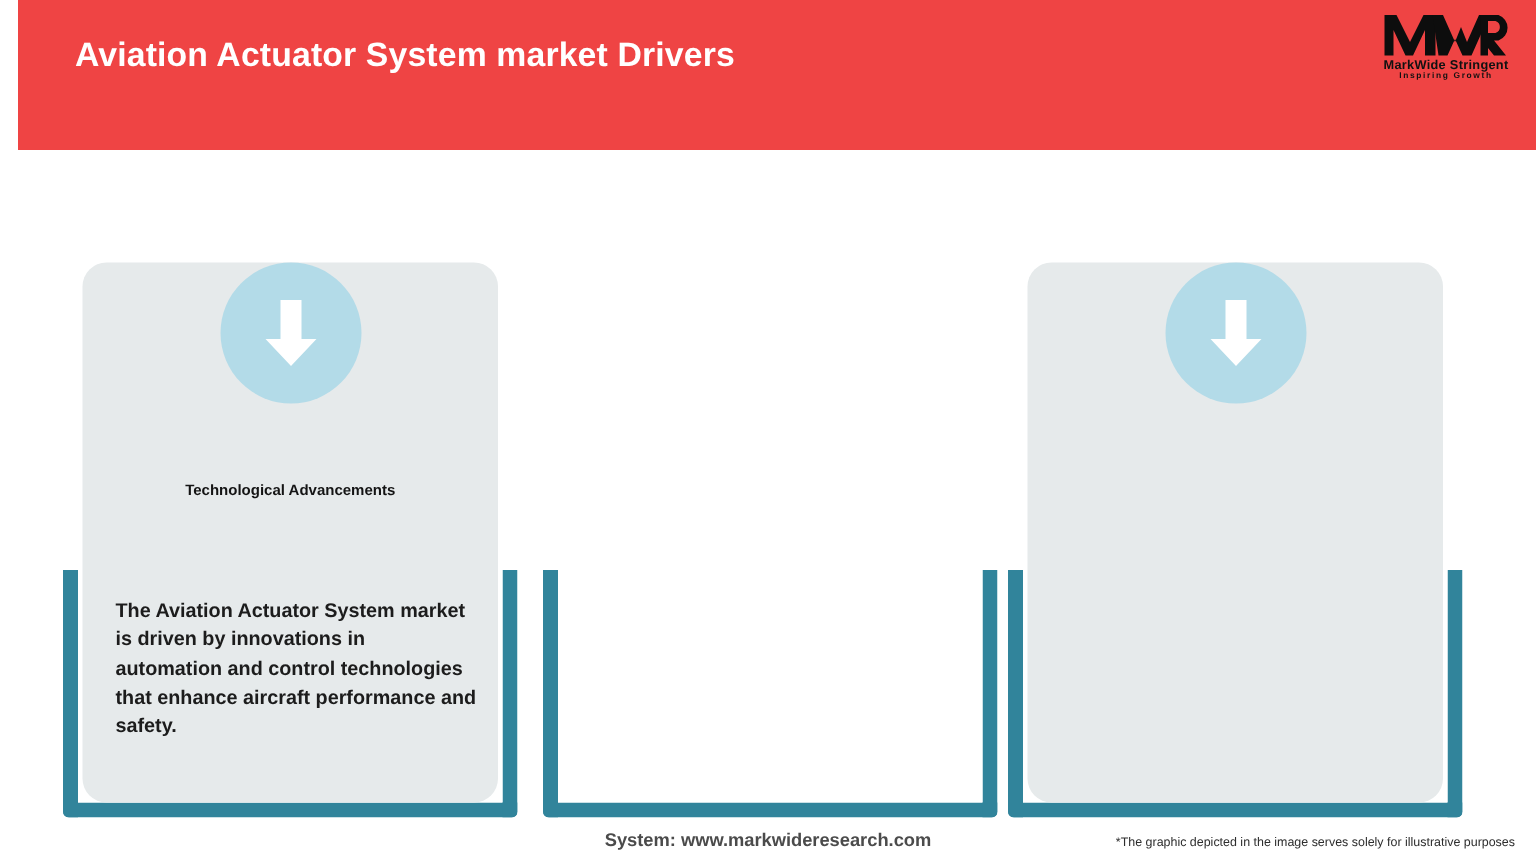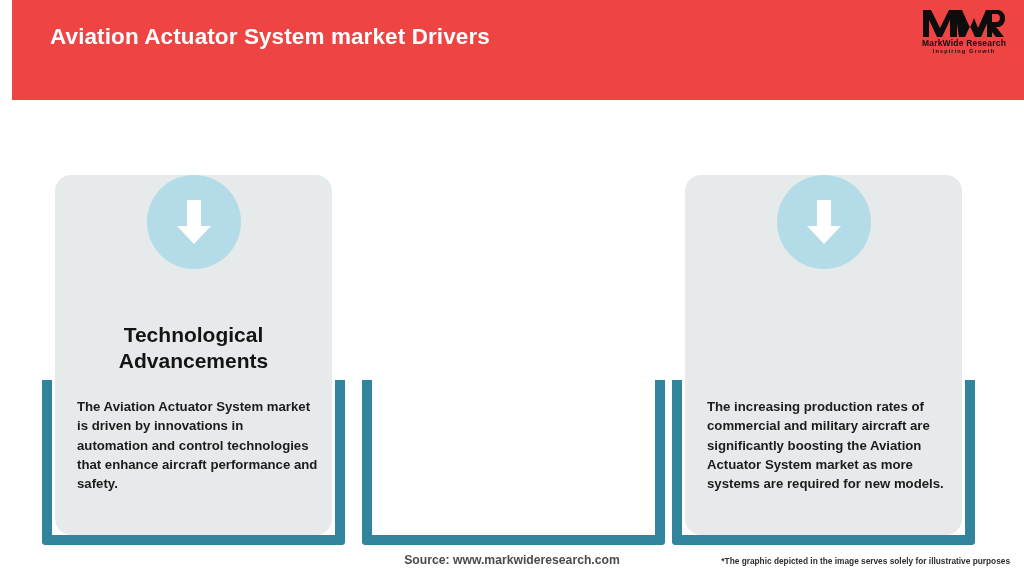--- a/index.html
+++ b/index.html
@@ -127,21 +127,21 @@
     justify-content: center;
   }
   .badge svg { display: block; }
 
   .card-title {
     position: absolute;
     left: 12px;
     right: 12px;
     top: 147px;
     text-align: center;
-    font-size: 21px;
+    font-size: 10px;
     font-weight: bold;
     color: #141414;
     line-height: 1.25;
   }
   .card-body {
     position: absolute;
     left: 22px;
     right: 14px;
     top: 222px;
     font-size: 13.2px;
@@ -160,42 +160,42 @@
     text-align: center;
     font-size: 12.2px;
     font-weight: bold;
     color: #4b4b4b;
   }
   .disclaimer {
     position: absolute;
     right: 14px;
     top: 556px;
     font-size: 8.3px;
-    font-weight: bold;
+    font-weight: normal;
     color: #2d2d2d;
     white-space: nowrap;
   }
 </style>
 </head>
 <body>
 
 <div id="slide">
 
   <div class="header-band">
     <div class="header-title">Aviation Actuator System market Drivers</div>
 
     <div class="logo">
       <svg class="logo-mark" width="86" height="30" viewBox="0 0 86 30">
         <g fill="#0d0d0d">
           <polygon points="2,29 2,2 10,2 19,20 28,2 36,2 36,29 29,29 29,12 21,29 16,29 8,12 8,29"></polygon>
           <polygon points="34,2 41,2 49,20 53,10 57,20 65,2 72,2 60,29 54,29 49,18 44,29 38,29"></polygon>
           <path d="M66,2 h12 a9,9 0 0 1 0,17 h-3 l8,10 h-8 l-8,-10 v-5 h9 a4.2,4.2 0 0 0 0,-8 h-5 v23 h-5 z"></path>
         </g>
       </svg>
-      <span class="logo-name">MarkWide Research</span>
+      <span class="logo-name">MarkWide Stringent</span>
       <span class="logo-tag">Inspiring Growth</span>
     </div>
   </div>
 
   <div class="cards">
 
     <div class="card-wrap c0">
       <div class="frame"></div>
       <div class="card">
         <div class="badge">
@@ -213,22 +213,21 @@
     </div>
 
     <div class="card-wrap c2">
       <div class="frame"></div>
       <div class="card">
         <div class="badge">
           <svg width="40" height="52" viewBox="0 0 40 52" aria-hidden="true">
             <polygon points="13,4 27,4 27,30 37,30 20,48 3,30 13,30" fill="#ffffff"></polygon>
           </svg>
         </div>
-        <div class="card-body">The increasing production rates of commercial and military aircraft are significantly boosting the Aviation Actuator System market as more systems are required for new models.</div>
       </div>
     </div>
 
   </div>
 
-  <div class="source">Source: www.markwideresearch.com</div>
+  <div class="source">System: www.markwideresearch.com</div>
   <div class="disclaimer">*The graphic depicted in the image serves solely for illustrative purposes</div>
 
 </div>
 
 </body></html>

